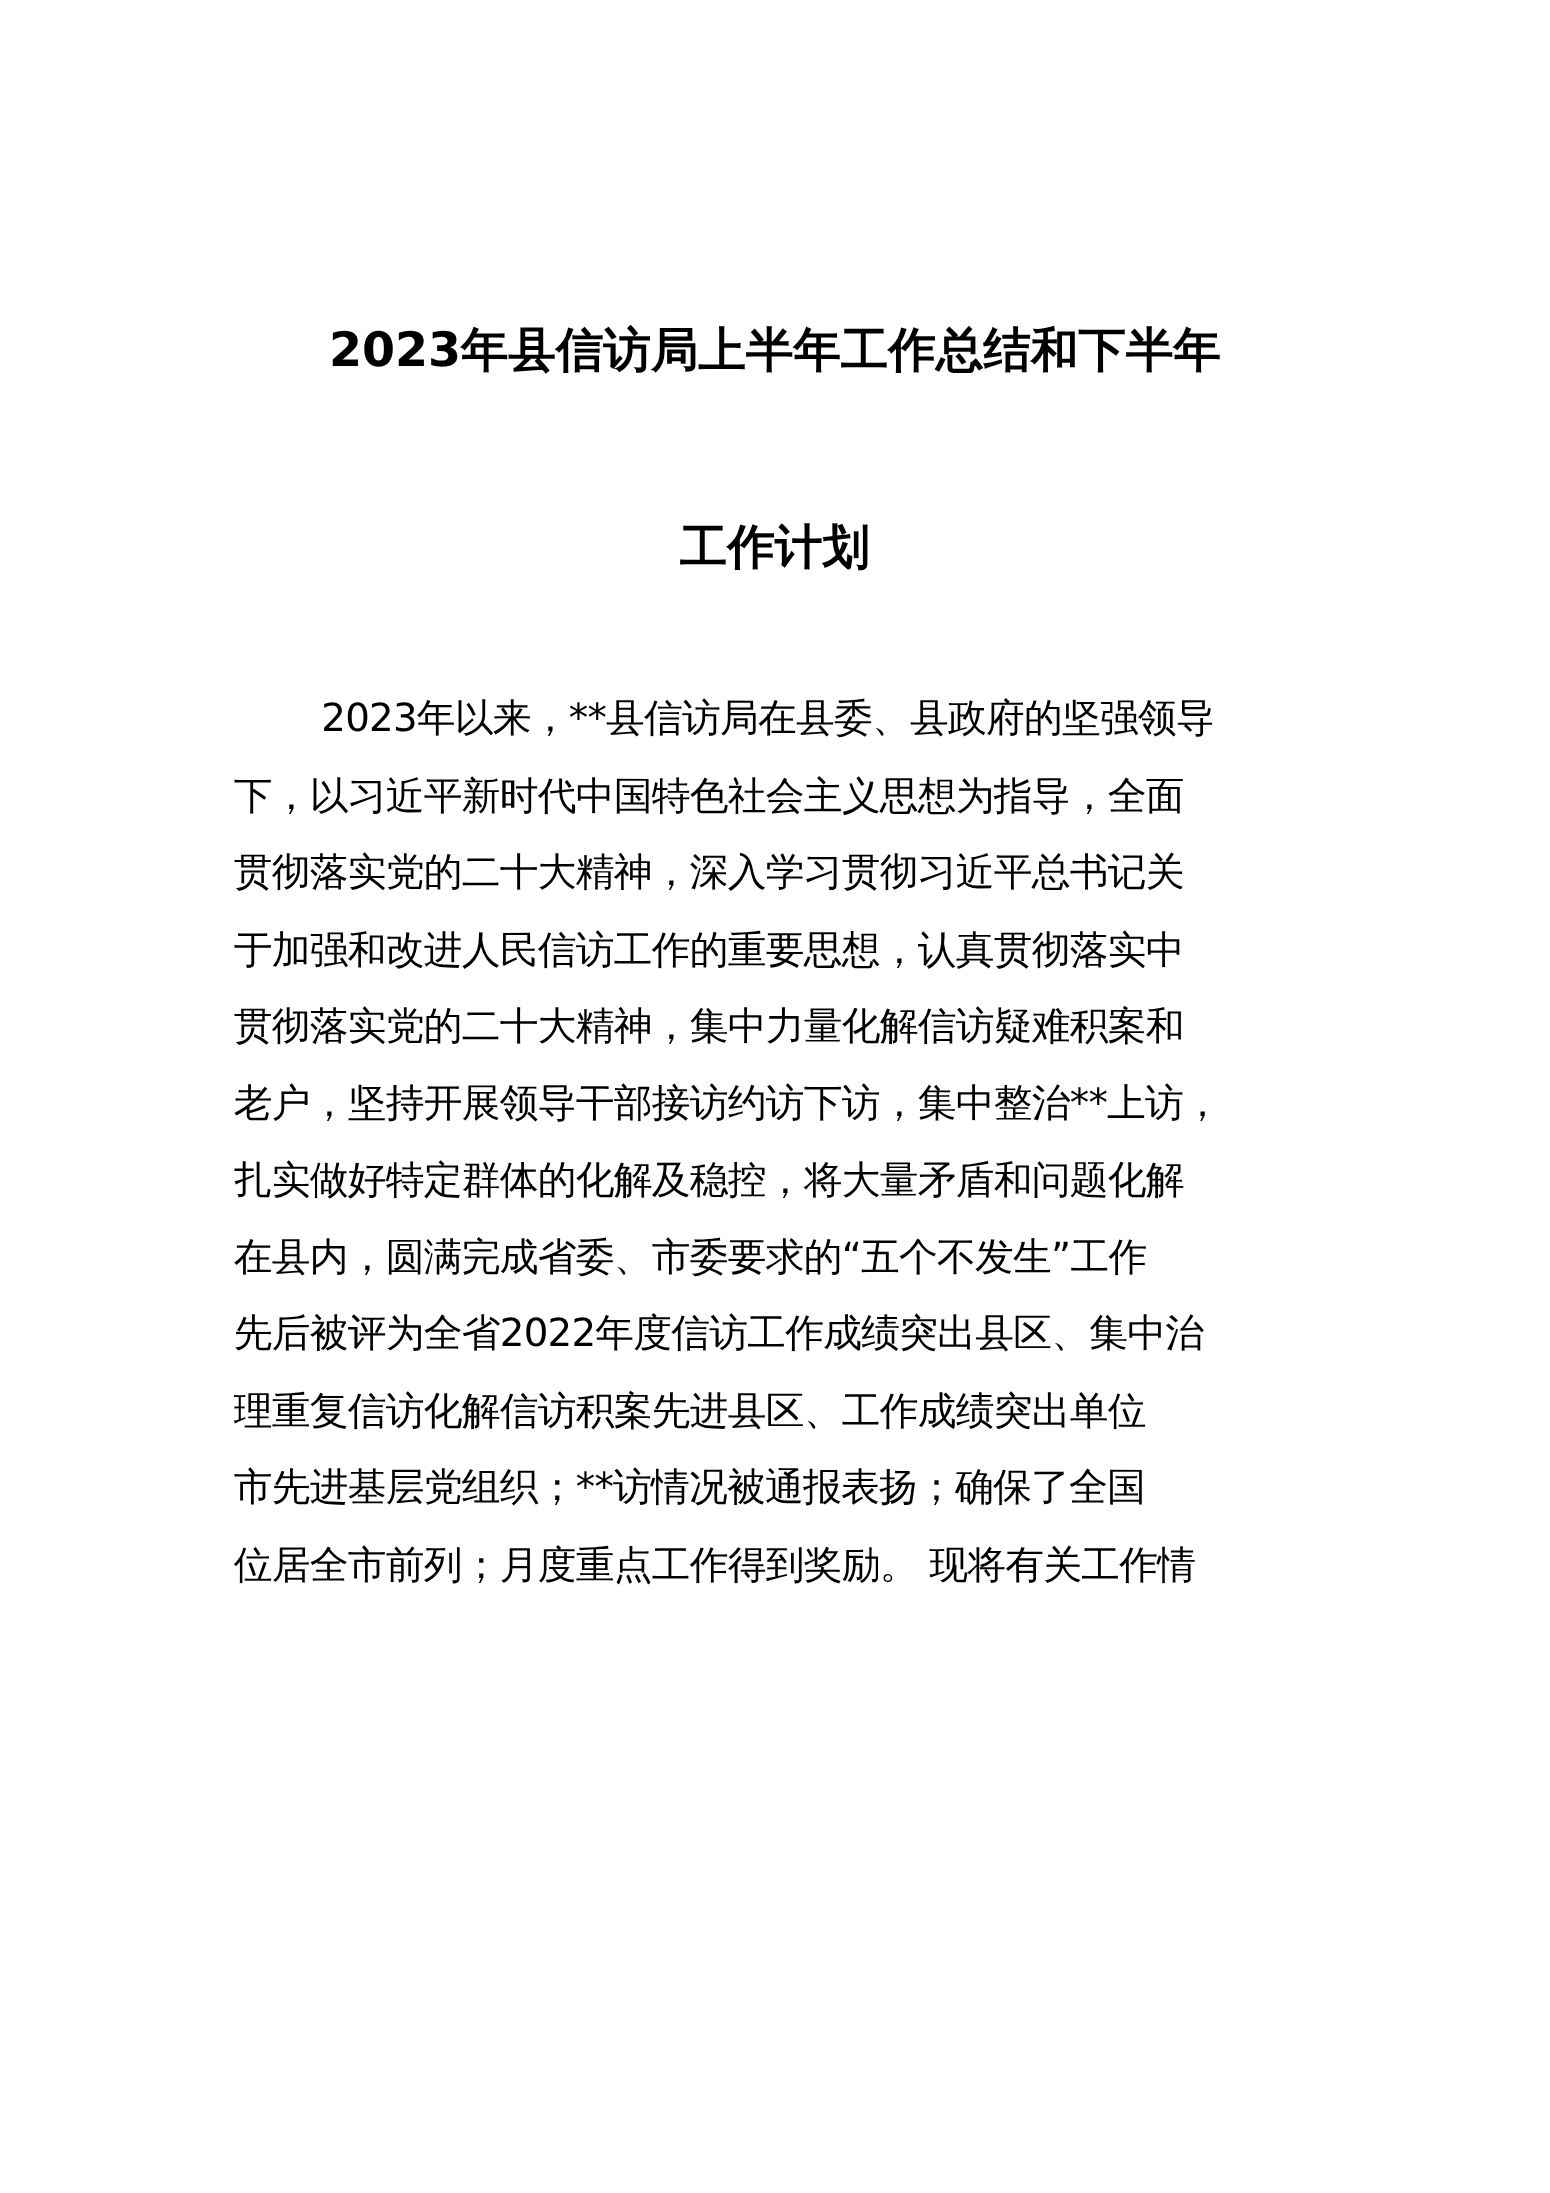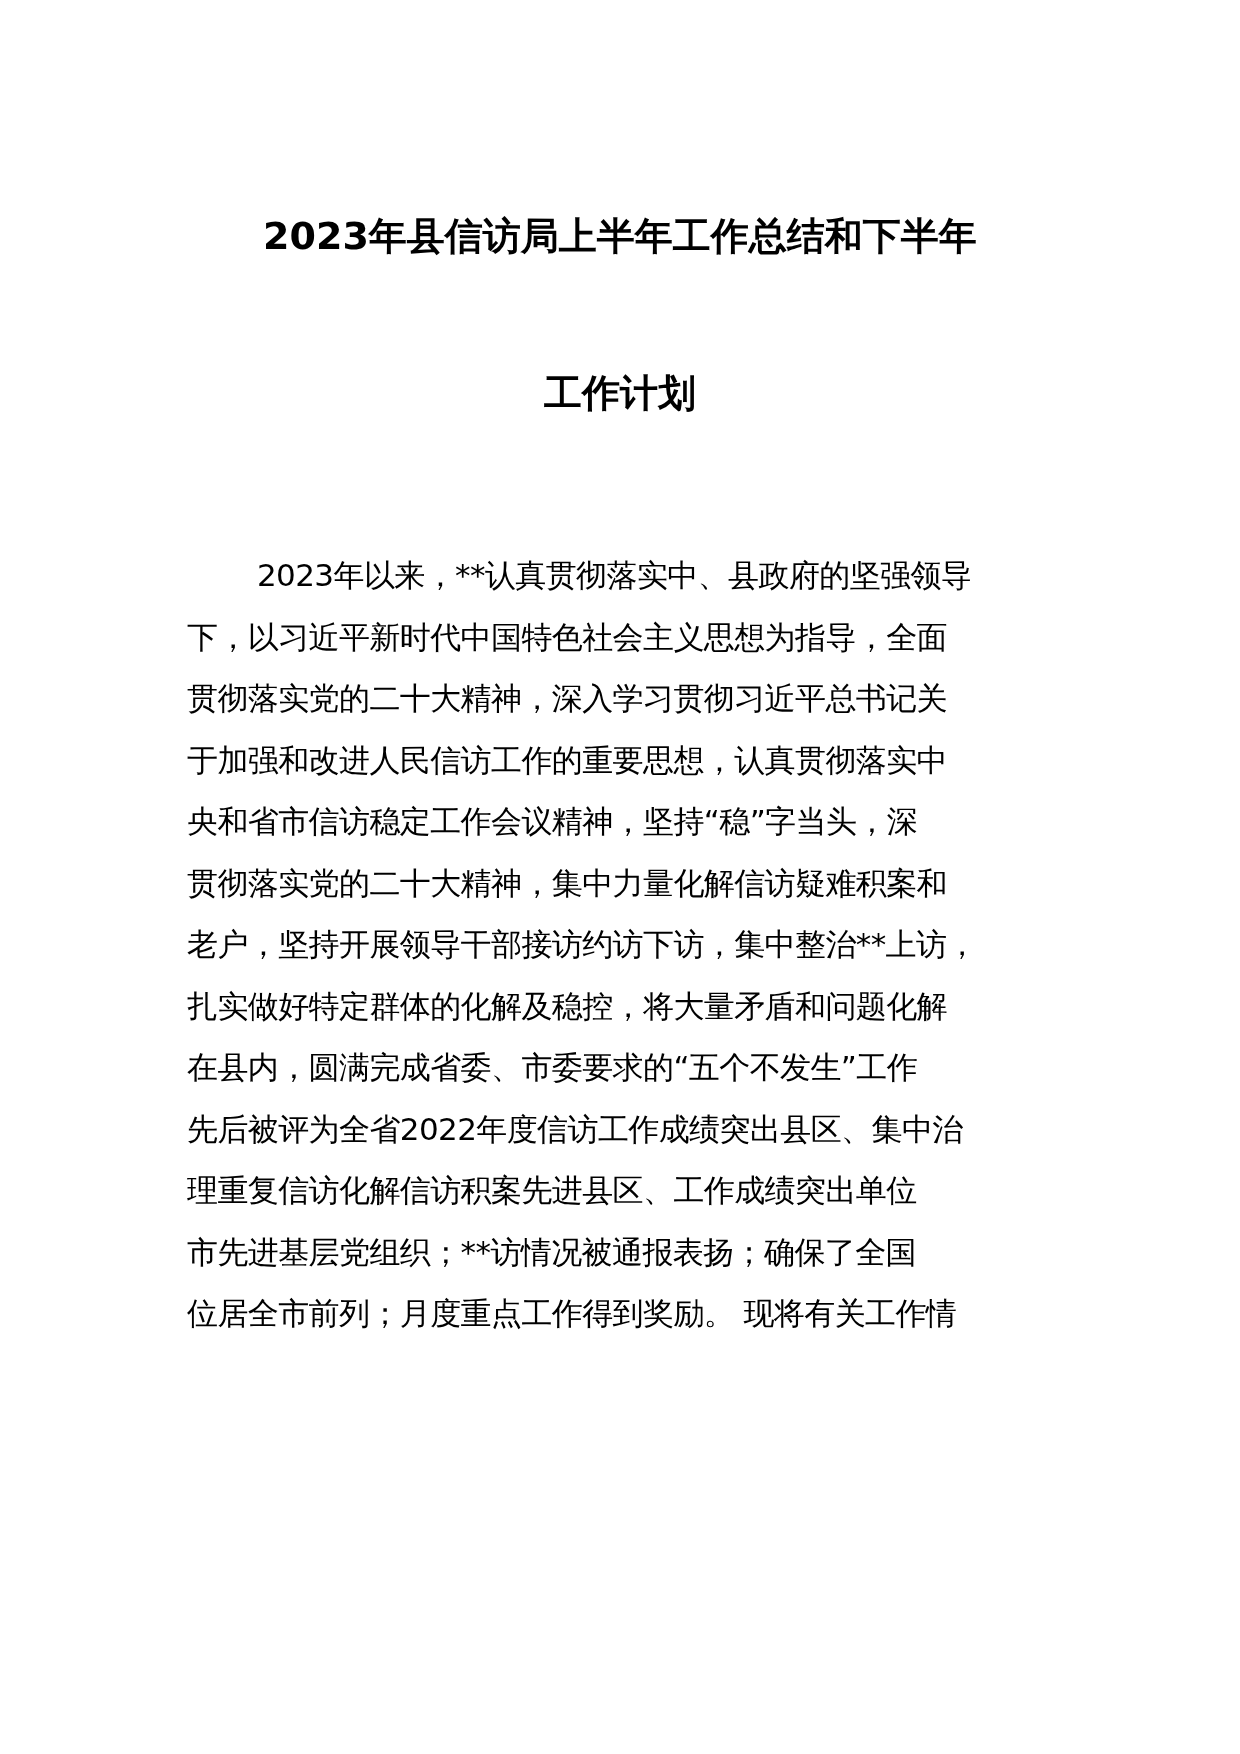--- a/index.html
+++ b/index.html
@@ -26,20 +26,21 @@
     .title-line {
       position: absolute;
       left: 0;
       width: 1240px;
       text-align: center;
       font-weight: bold;
       font-size: 38px;
       letter-spacing: 0px;
       line-height: 44px;
       white-space: nowrap;
+      margin-top: 44px;
     }
     .title-line-1 { top: 214px; }
     .title-line-2 { top: 371px; }
     .body {
       position: absolute;
       left: 187px;
       top: 545px;
       width: 900px;
     }
     .body-line {
@@ -54,25 +55,24 @@
     }
   </style>
 </head>
 <body>
 
 <div class="page">
   <div class="title-line title-line-1">2023年县信访局上半年工作总结和下半年</div>
   <div class="title-line title-line-2">工作计划</div>
 
   <div class="body">
-    <div class="body-line indent">2023年以来，**认真贯彻落实中、县政府的坚强领导</div>
+    <div class="body-line indent">2023年以来，**县信访局在县委、县政府的坚强领导</div>
     <div class="body-line">下，以习近平新时代中国特色社会主义思想为指导，全面</div>
     <div class="body-line">贯彻落实党的二十大精神，深入学习贯彻习近平总书记关</div>
     <div class="body-line">于加强和改进人民信访工作的重要思想，认真贯彻落实中</div>
-    <div class="body-line">央和省市信访稳定工作会议精神，坚持“稳”字当头，深</div>
     <div class="body-line">贯彻落实党的二十大精神，集中力量化解信访疑难积案和</div>
     <div class="body-line">老户，坚持开展领导干部接访约访下访，集中整治**上访，</div>
     <div class="body-line">扎实做好特定群体的化解及稳控，将大量矛盾和问题化解</div>
     <div class="body-line">在县内，圆满完成省委、市委要求的“五个不发生”工作</div>
     <div class="body-line">先后被评为全省2022年度信访工作成绩突出县区、集中治</div>
     <div class="body-line">理重复信访化解信访积案先进县区、工作成绩突出单位</div>
     <div class="body-line">市先进基层党组织；**访情况被通报表扬；确保了全国</div>
     <div class="body-line">位居全市前列；月度重点工作得到奖励。 现将有关工作情</div>
   </div>
 </div>

